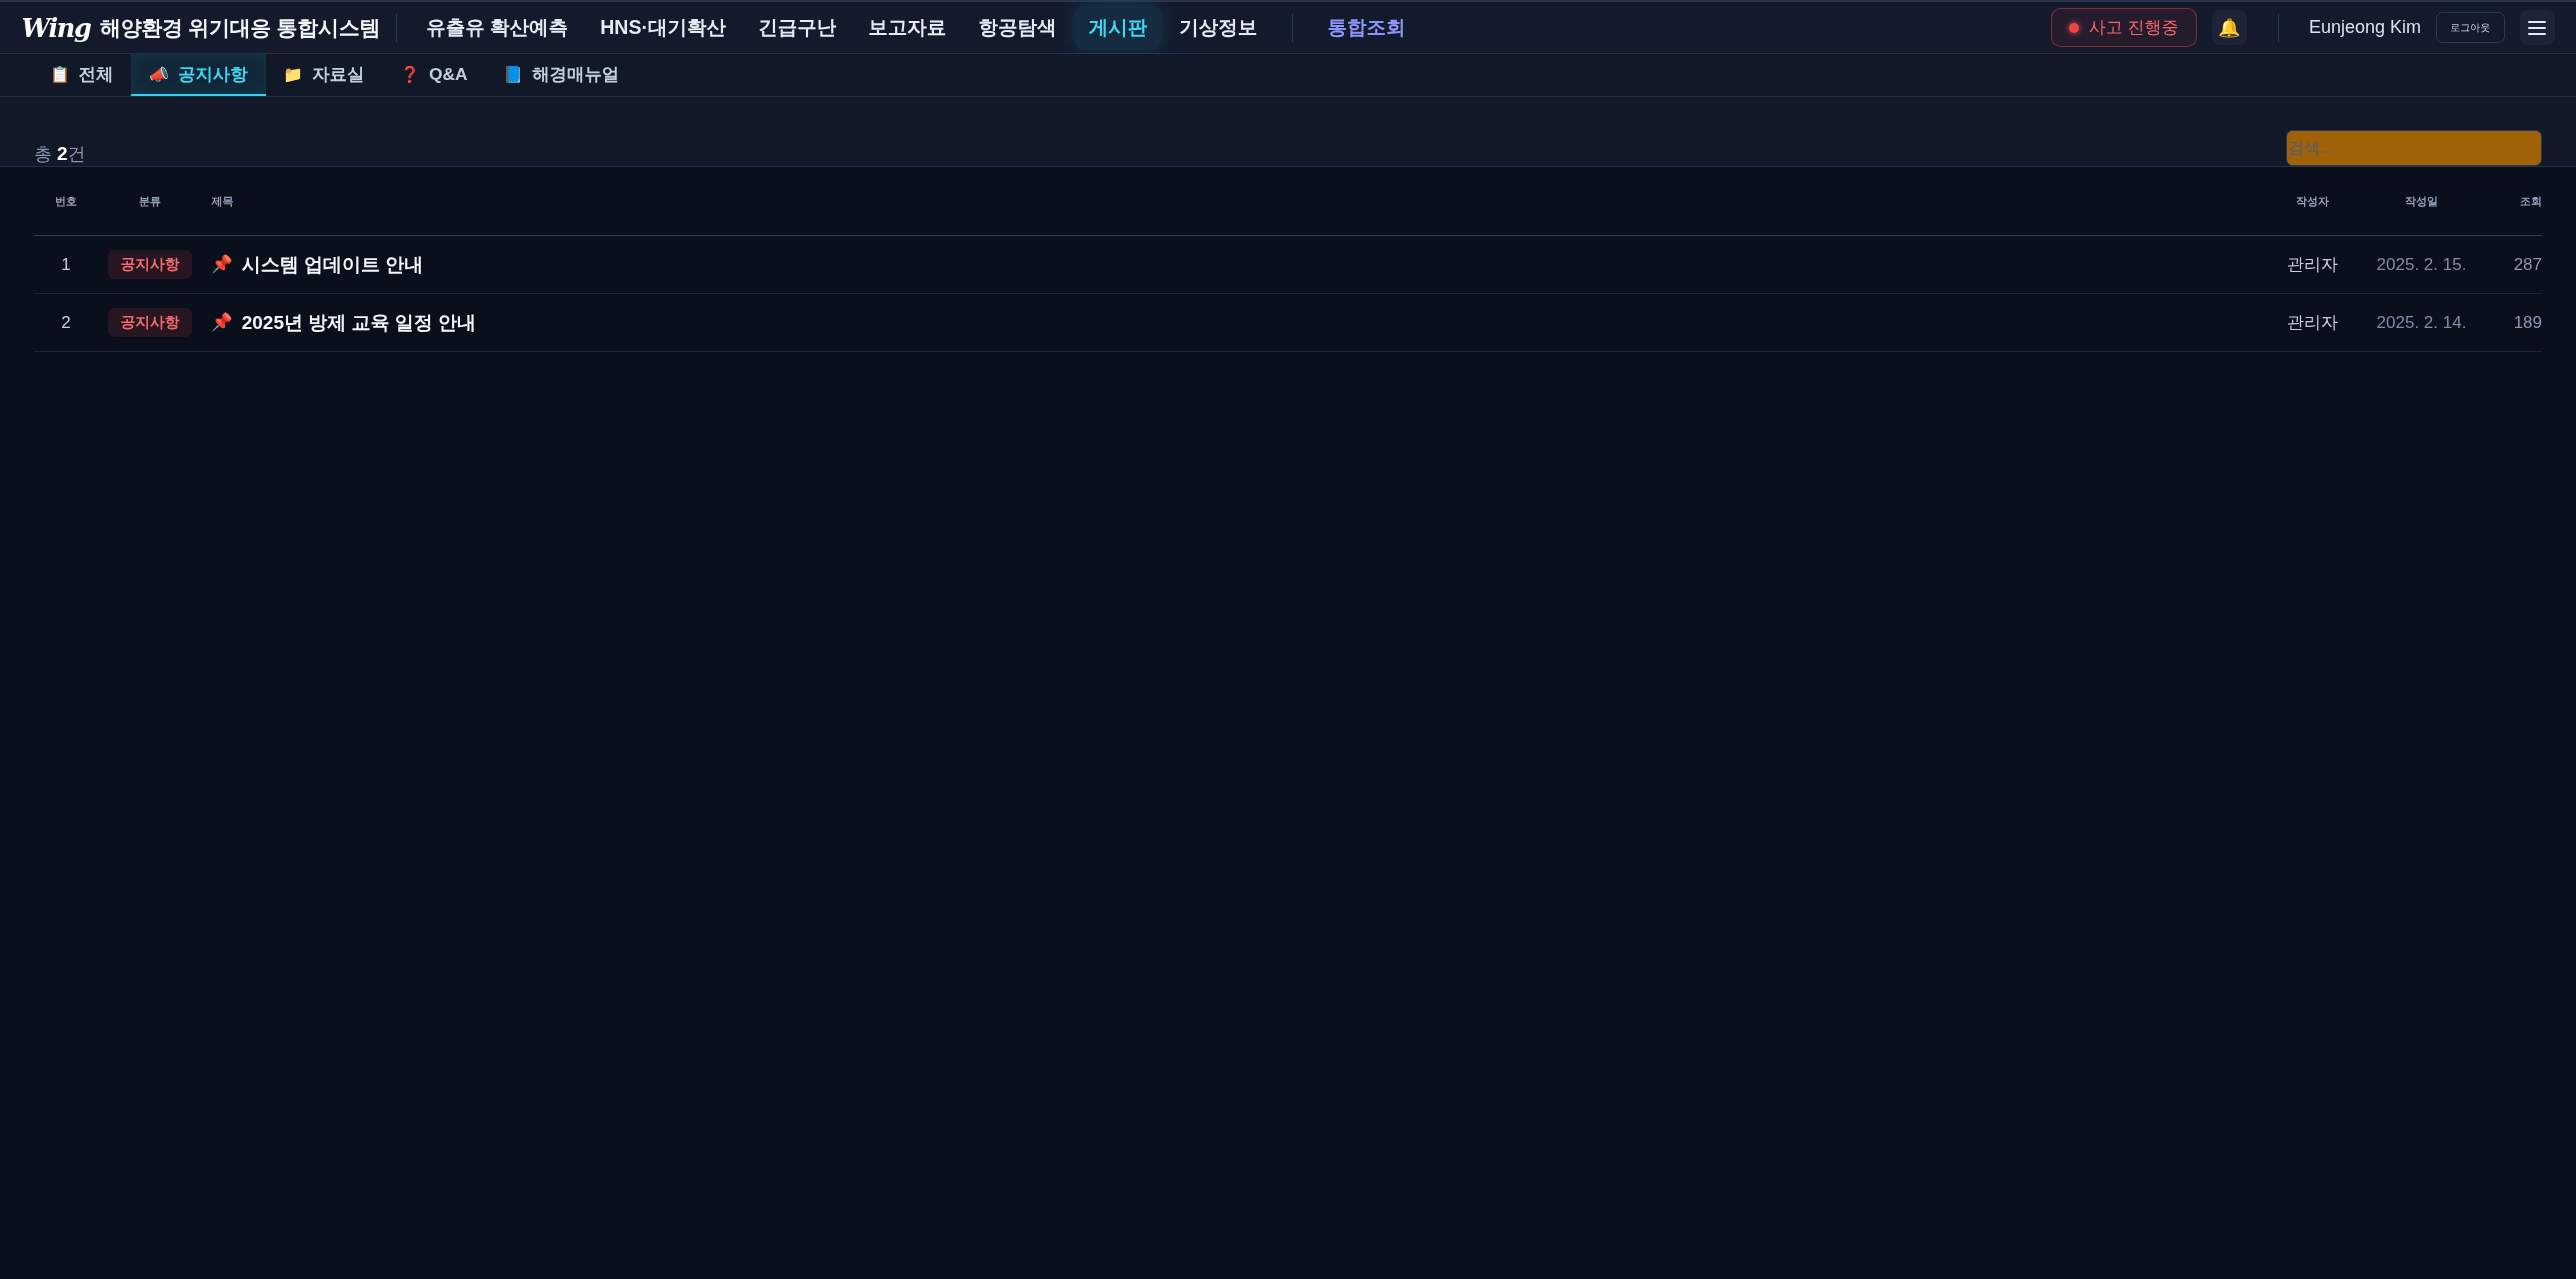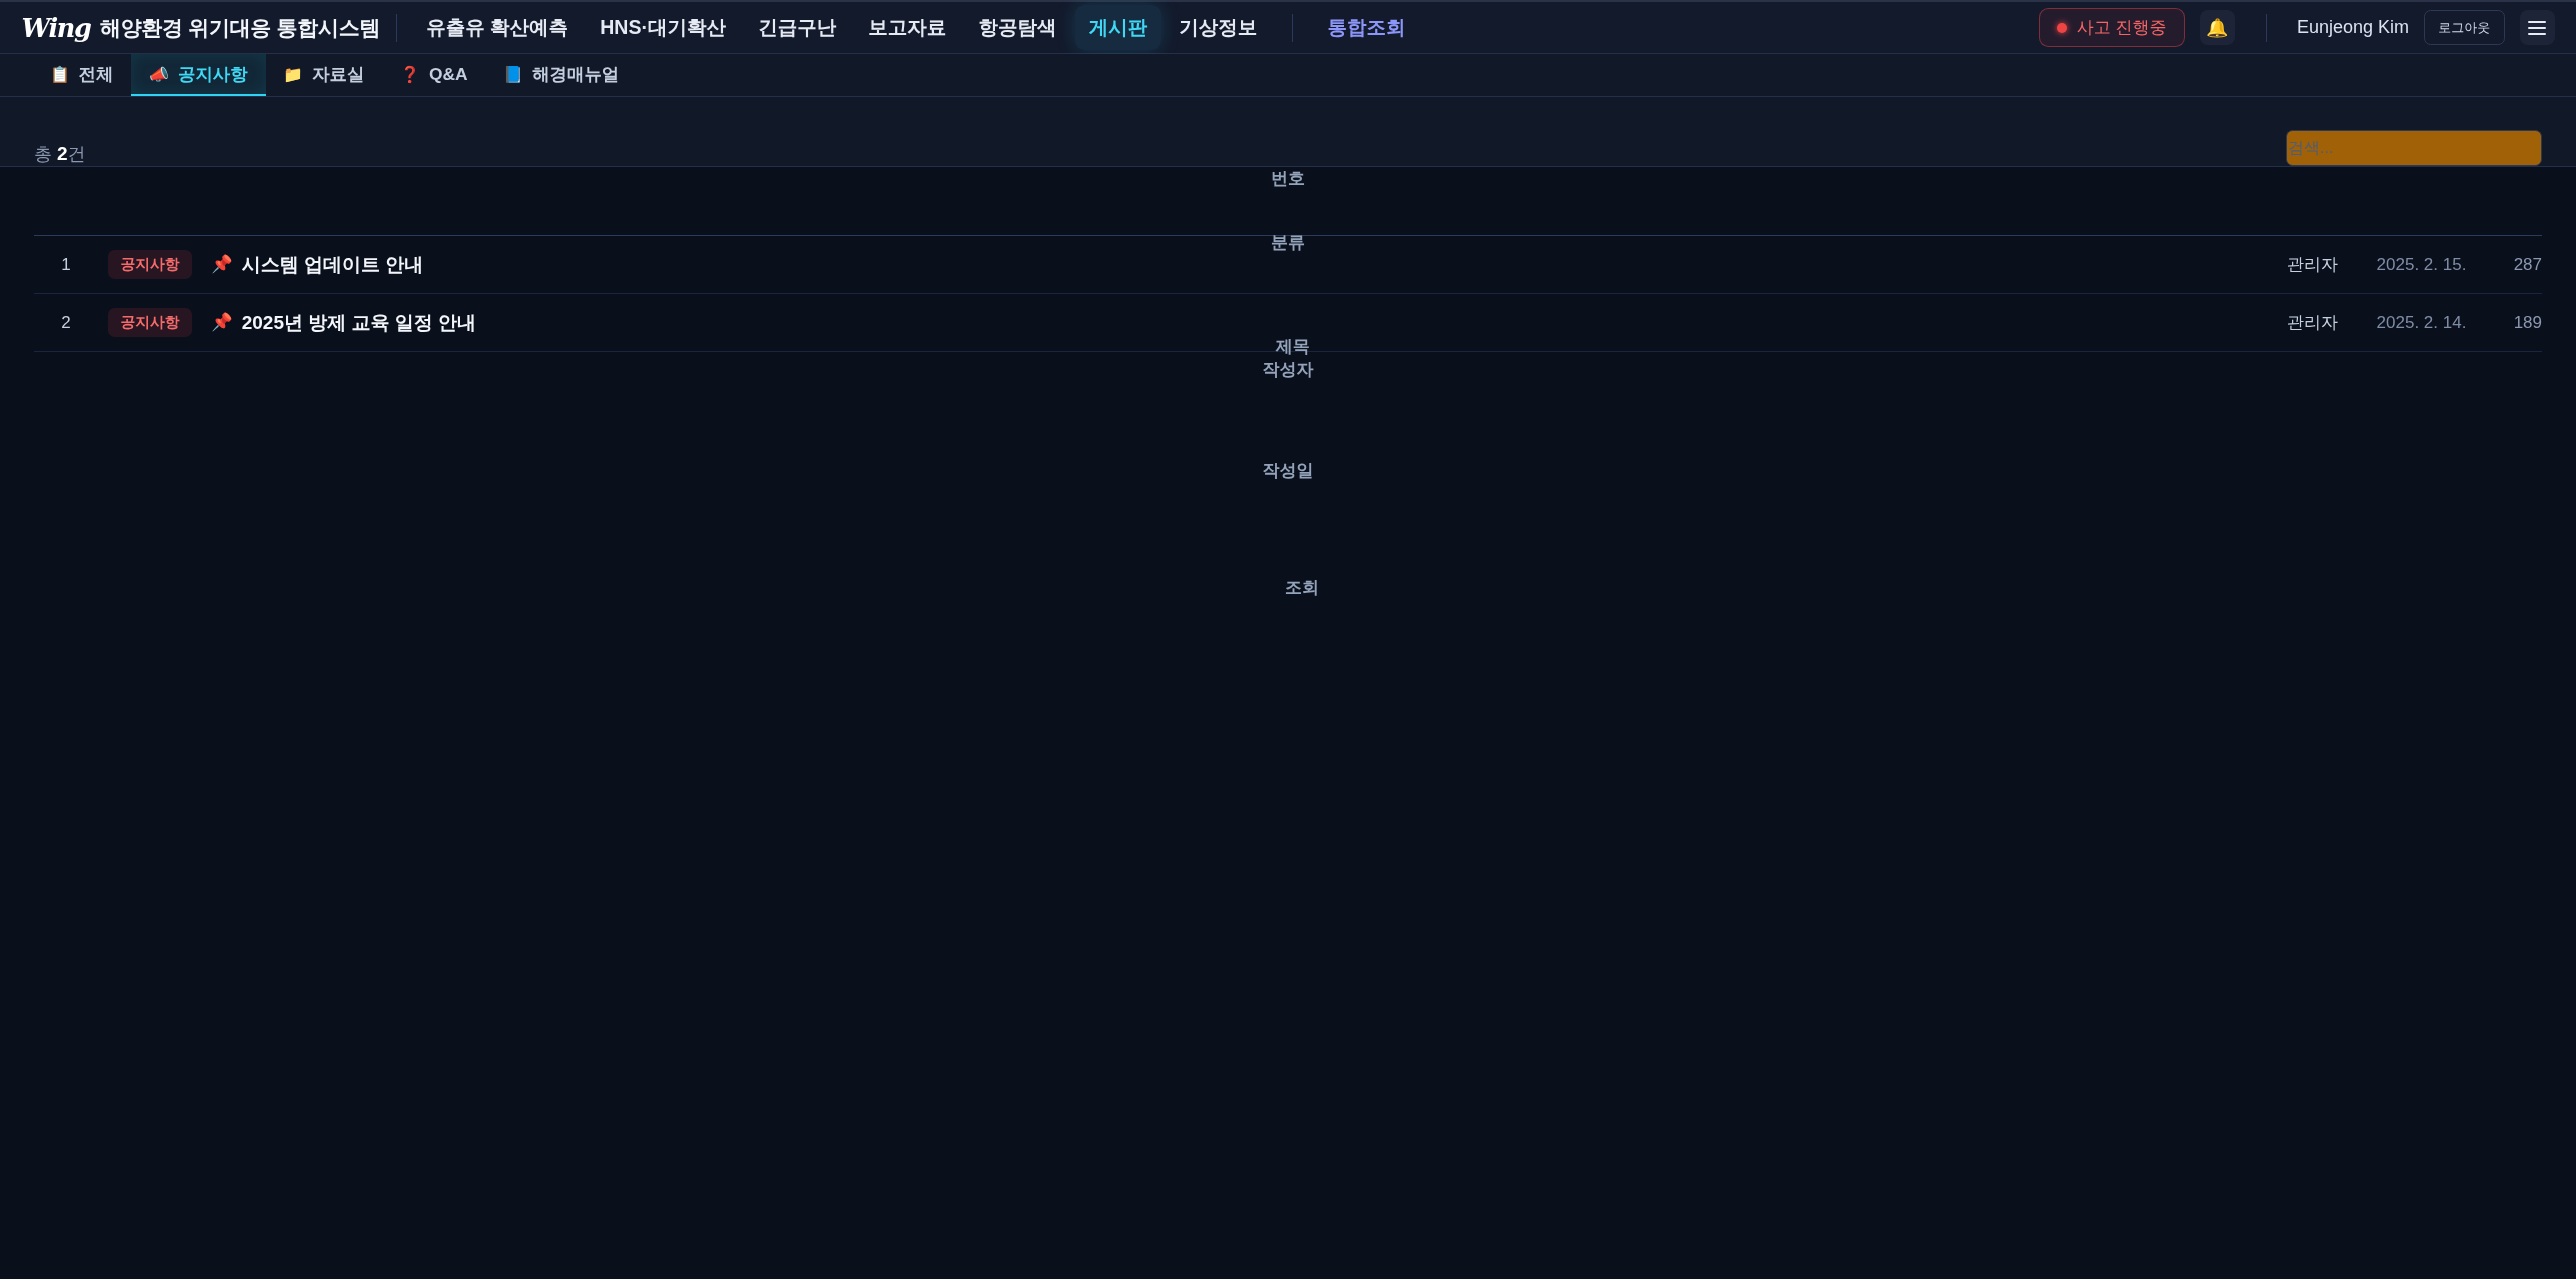--- a/index.html
+++ b/index.html
@@ -46,21 +46,21 @@
     padding:7.4px 17.4px; border-radius:9.4px; white-space:nowrap; cursor:pointer;
   }
   .incident-dot { width:10px; height:10px; border-radius:50%; background:#ef4444; box-shadow:0 0 6.7px #ef4444; }
   .icon-btn {
     width:35px; height:35px; border-radius:8px; background:#1d2438;
     display:flex; align-items:center; justify-content:center;
     font-size:18px; cursor:pointer; color:#f5c542;
   }
   .user-name { font-size:18px; color:#dbe3ef; white-space:nowrap; }
   .logout-btn {
-    font-size:13px; color:#cfd8e6; background:transparent;
+    font-size:10px; color:#cfd8e6; background:transparent;
     border:0.7px solid #2d3954; border-radius:6.7px; padding:7.4px 13.4px;
     cursor:pointer; white-space:nowrap;
     font-family:"Liberation Sans","DejaVu Sans",sans-serif;
   }
   .burger { display:flex; flex-direction:column; gap:4px; align-items:center; justify-content:center; }
   .burger span { display:block; width:17.4px; height:2px; background:#e8edf5; border-radius:1.3px; }
 
   
   .tabbar {
     height:43px; flex:0 0 43px;
@@ -99,21 +99,21 @@
     background:#a16207;
     border:0.7px solid #2a3855; border-radius:6.7px;
     color:#e2e8f0; font-size:16px; padding:0 1px; outline:none;
     font-family:Liberation Sans, sans-serif;
   }
   .search-input::placeholder { color:#4d5d7c; }
 
   
   .content { flex:1; padding:0 34px; }
   .trow { display:flex; align-items:center; }
-  .thead { height:69px; border-bottom:0.7px solid #2c3a5c; color:#93a3ba; font-size:17px; font-weight:bold;flex-direction:column; }
+  .thead { height:69px; border-bottom:0.7px solid #2c3a5c; color:#93a3ba; font-size:11px; font-weight:bold; }
   .tdata { height:58px; border-bottom:0.7px solid #1b2540; cursor:pointer; }
   .col-num   { width:64px;  text-align:center; flex:0 0 64px; }
   .col-cat   { width:104px; flex:0 0 104px; display:flex; justify-content:center; }
   .col-title { flex:1; padding-left:9.4px; display:flex; align-items:center; gap:8.7px; }
   .col-author{ width:101px; flex:0 0 101px; text-align:center; }
   .col-date  { width:117px; flex:0 0 117px; text-align:center; }
   .col-views { width:62px;  flex:0 0 62px;  text-align:right; }
   .thead .col-title { padding-left:9.4px; }
   .cell-num { font-size:17px; color:#c6d0de; }
   .cat-badge {

